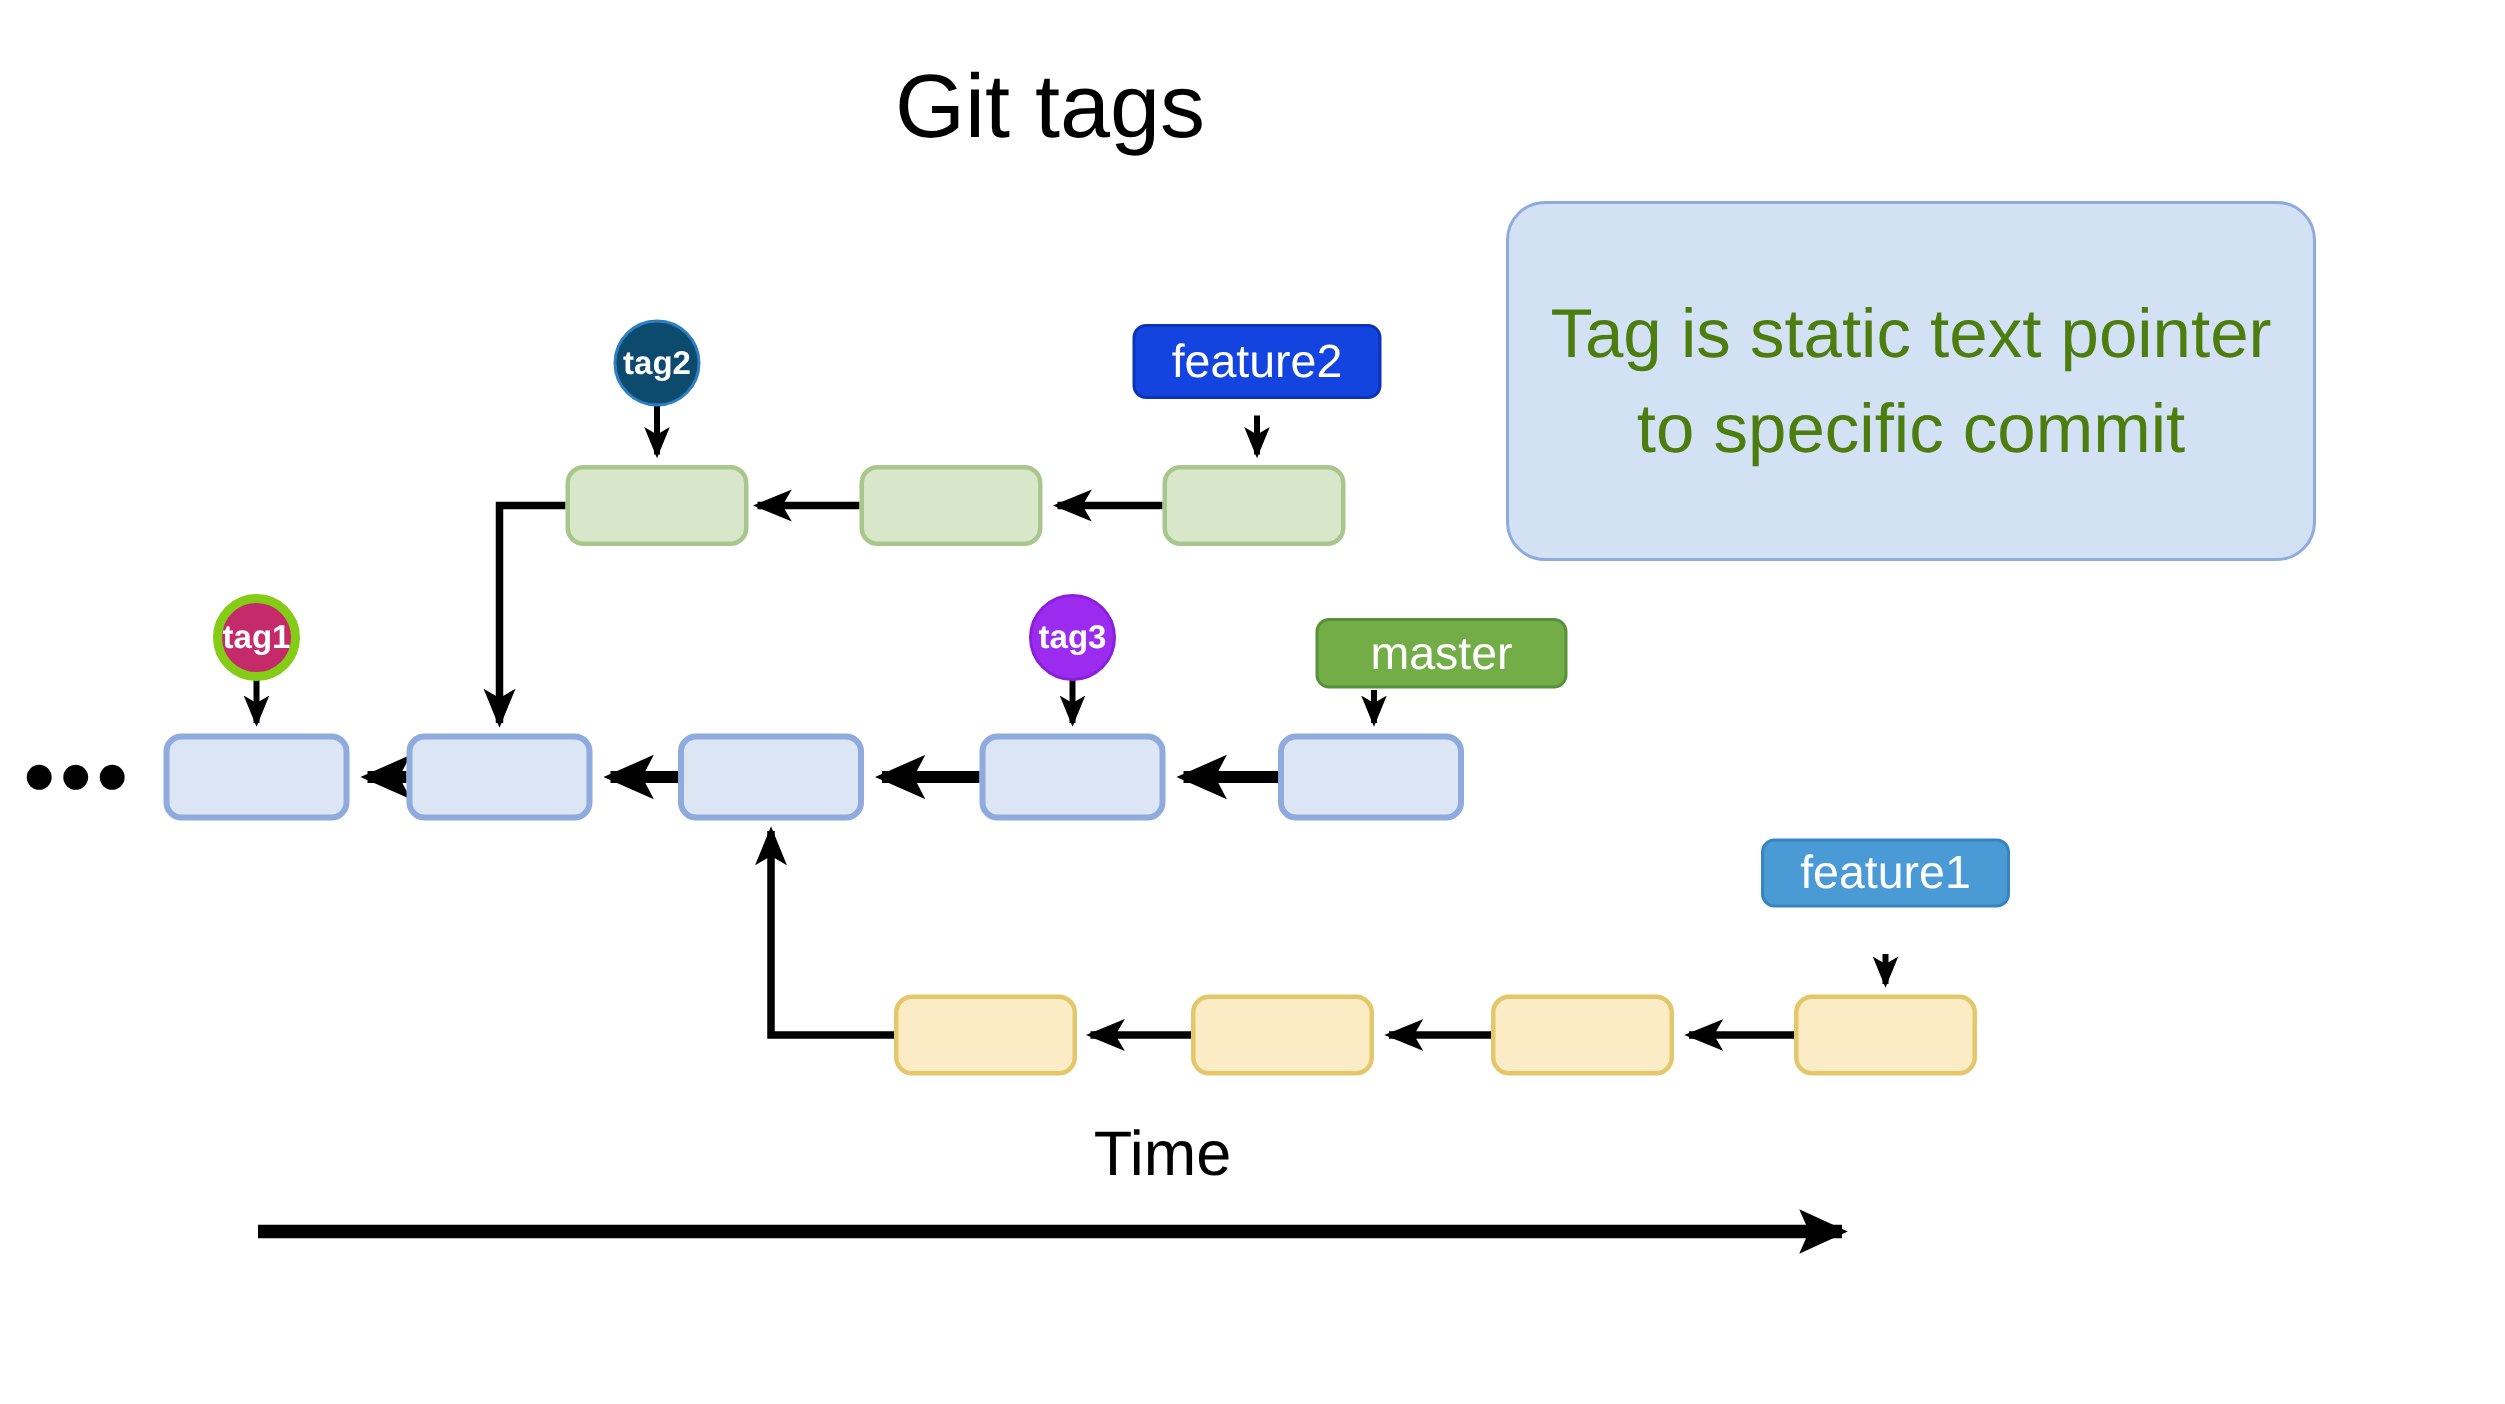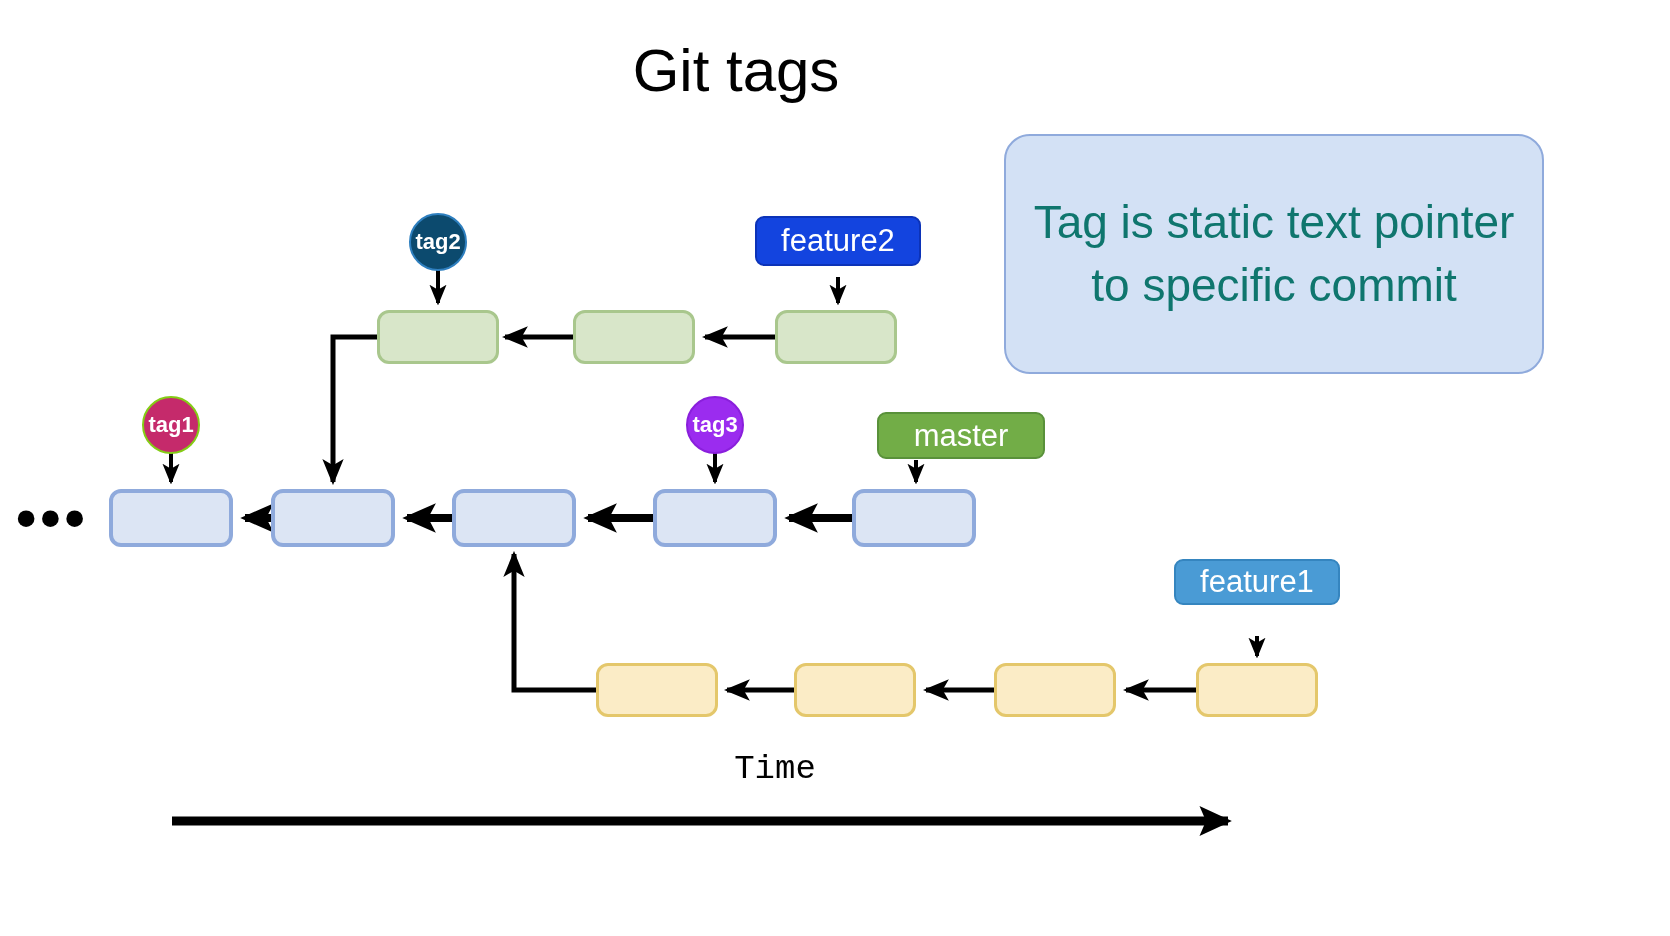--- a/index.html
+++ b/index.html
@@ -32,21 +32,20 @@
     position: absolute;
     left: 0;
     top: 36px;
     width: 1400px;
     text-align: center;
     font-size: 60px;
     line-height: 70px;
     color: #000000;
     font-weight: 400;
     letter-spacing: 0px;
-    padding-left: 36px;
   }
 
   
   .callout {
     position: absolute;
     left: 1004px;
     top: 134px;
     width: 540px;
     height: 240px;
     background: #D3E1F5;
@@ -54,21 +53,21 @@
     border-radius: 26px;
     box-sizing: border-box;
     display: flex;
     align-items: center;
     justify-content: center;
     padding: 0 26px;
   }
   .callout-text {
     font-size: 46px;
     line-height: 63px;
-    color: #0f766e;
+    color: #4d7c0f;
     text-align: center;
   }
 
   
   .commit {
     position: absolute;
     box-sizing: border-box;
     border-radius: 12px;
   }
   .commit.blue {
@@ -97,21 +96,21 @@
     width: 58px;
     height: 58px;
     border-radius: 50%;
     display: flex;
     align-items: center;
     justify-content: center;
     color: #ffffff;
     font-size: 22px;
     font-weight: bold;
   }
-  .tag.t1 { background: #C52A6B; border: 2px solid #84cc16; }
+  .tag.t1 { background: #C52A6B; border: 6px solid #84cc16; }
   .tag.t2 { background: #0c4a6e; border: 2px solid #2E7FBF; }
   .tag.t3 { background: #9B2CEF; border: 2px solid #8A1FDC; }
 
   
   .branch-label {
     position: absolute;
     box-sizing: border-box;
     border-radius: 9px;
     display: flex;
     align-items: center;
@@ -151,24 +150,23 @@
     line-height: 58px;
   }
 
   
   .time-label {
     position: absolute;
     left: 640px;
     top: 744px;
     width: 270px;
     text-align: center;
-    font-size: 34px;
+    font-size: 42px;
     line-height: 50px;
     color: #000000;
-    font-family: Liberation Mono, monospace;
   }
 </style>
 </head>
 <body>
 
 <div id="stage">
 
   <div class="page-title">Git tags</div>
 
   <div class="callout">

